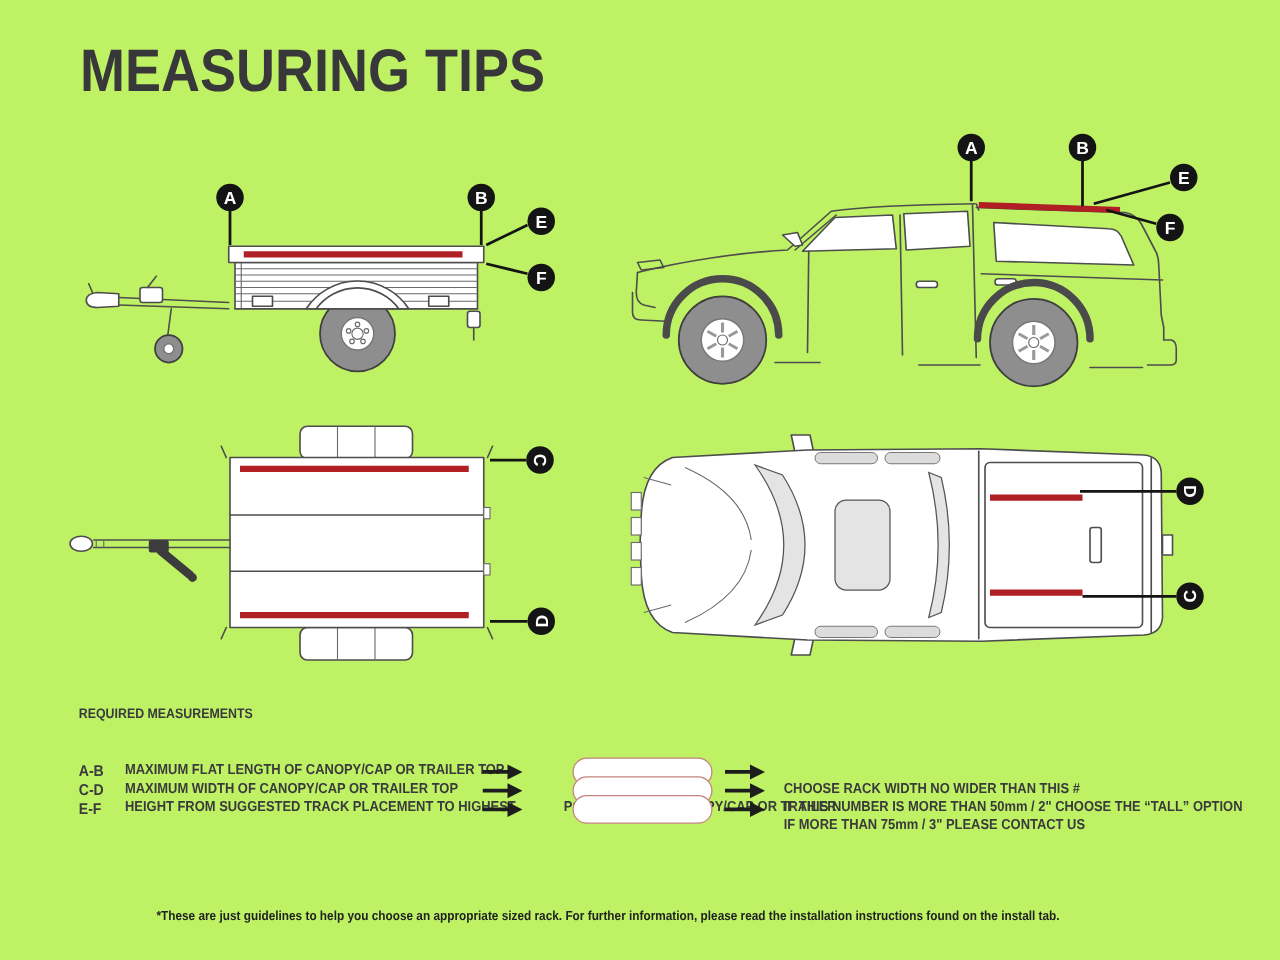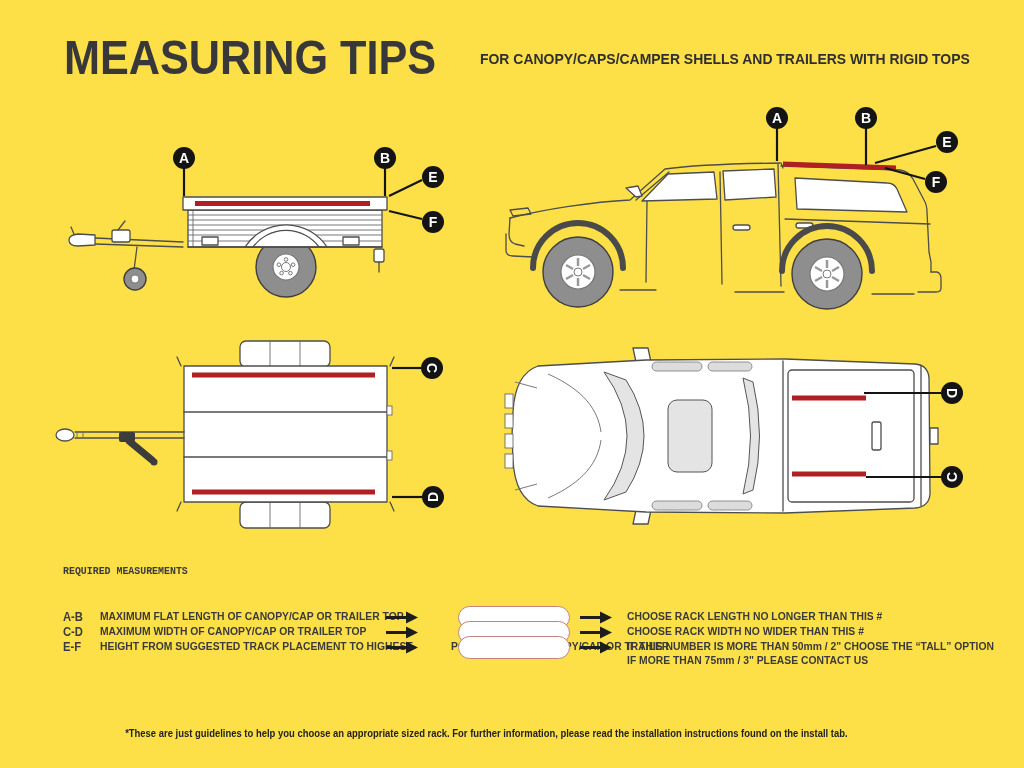--- a/index.html
+++ b/index.html
@@ -1,22 +1,22 @@
 <!DOCTYPE html>
 <html><head>
 <meta charset="utf-8">
 <style>
   html,body{margin:0;padding:0;background:#fff;}
-  #page{position:relative;width:1024px;height:768px;background:#fde047;overflow:hidden;
+  #page{position:relative;width:1024px;height:768px;background:#bef264;overflow:hidden;
         font-family:"Liberation Sans",sans-serif;color:#3a3a3c;}
   .cond{display:inline-block;transform:scaleX(0.9);transform-origin:0 50%;white-space:nowrap;}
   .title{position:absolute;left:64px;top:30px;font-size:48px;font-weight:bold;letter-spacing:0px;color:#38383a;}
   .subtitle{position:absolute;left:480px;top:50px;font-size:15.5px;font-weight:bold;color:#2f2f31;}
   svg{position:absolute;}
-  .legend{position:absolute;top:565px;left:0;width:1024px;height:16px;font-size:11px;font-weight:bold;font-family:Liberation Mono, monospace;}
+  .legend{position:absolute;top:565px;left:0;width:1024px;height:16px;font-size:11px;font-weight:bold;}
   .legend .req{position:absolute;left:63px;}
   .legend .rednote{position:absolute;left:208px;color:#c4353b;}
   .mrow{position:absolute;left:0;width:924px;height:26px;font-weight:bold;}
   .mkey{position:absolute;left:63px;top:4px;font-size:12.5px;}
   .mdesc{position:absolute;left:100px;top:4px;font-size:11.5px;line-height:12.5px;}
   .mres{position:absolute;left:627px;top:4px;font-size:11.5px;line-height:13.5px;}
   .mdesc .cond,.mres .cond{transform-origin:0 0;}
   .arrow1{position:absolute;left:386px;top:5px;}
   .arrow2{position:absolute;left:580px;top:5px;}
   .pill{position:absolute;left:458px;top:0px;width:110px;height:21px;border:1.5px solid #c2837d;
@@ -33,21 +33,20 @@
   .stem{stroke:#141414;stroke-width:2.2;fill:none;}
   .track{stroke:#b01f24;stroke-width:5;fill:none;}
   .glass{fill:#e4e4e4;stroke:#555;stroke-width:1;}
 </style>
 </head>
 <body>
 
 <div id="page">
 
   <div class="title"><span class="cond">MEASURING TIPS</span></div>
-  <div class="subtitle"><span class="cond">FOR CANOPY/CAPS/CAMPER SHELLS AND TRAILERS WITH RIGID TOPS</span></div>
 
   <svg style="left:40px;top:125px;" width="430" height="200" viewBox="0 0 430 200">
 
     <line class="ln" x1="143" y1="117" x2="55" y2="113"></line>
     <line class="ln" x1="143" y1="122" x2="55" y2="119"></line>
     <g>
       <path class="ln whitefill" d="M55,110 L38,109 Q29,110 29,115 Q29,121 38,121 L55,120 Z"></path>
       <line class="ln" x1="34" y1="109" x2="31" y2="102"></line>
       <rect class="ln whitefill" x="72" y="105" width="18" height="12" rx="2"></rect>
       <line class="ln" x1="78" y1="105" x2="85" y2="96"></line>
@@ -288,21 +287,20 @@
     <div class="mdesc"><div class="cond">MAXIMUM  FLAT LENGTH OF CANOPY/CAP OR TRAILER TOP</div></div>
     <svg class="arrow1" width="32" height="13" viewBox="0 0 32 13">
       <line x1="0" y1="6.5" x2="21" y2="6.5" stroke="#1d1d1d" stroke-width="3"></line>
         <polygon points="20,0.5 32,6.5 20,12.5" fill="#1d1d1d"></polygon>
     </svg>
     <div class="pill"><span></span></div>
     <svg class="arrow2" width="32" height="13" viewBox="0 0 32 13">
       <line x1="0" y1="6.5" x2="21" y2="6.5" stroke="#1d1d1d" stroke-width="3"></line>
         <polygon points="20,0.5 32,6.5 20,12.5" fill="#1d1d1d"></polygon>
     </svg>
-    <div class="mres"><div class="cond">CHOOSE RACK LENGTH NO LONGER THAN THIS #</div></div>
   </div>
 
   <div class="mrow" style="top:621px;">
     <span class="mkey"><span class="cond">C-D</span></span>
     <div class="mdesc"><div class="cond">MAXIMUM  WIDTH OF CANOPY/CAP OR TRAILER TOP</div></div>
     <svg class="arrow1" width="32" height="13" viewBox="0 0 32 13">
       <line x1="0" y1="6.5" x2="21" y2="6.5" stroke="#1d1d1d" stroke-width="3"></line>
         <polygon points="20,0.5 32,6.5 20,12.5" fill="#1d1d1d"></polygon>
     </svg>
     <div class="pill"><span></span></div>

